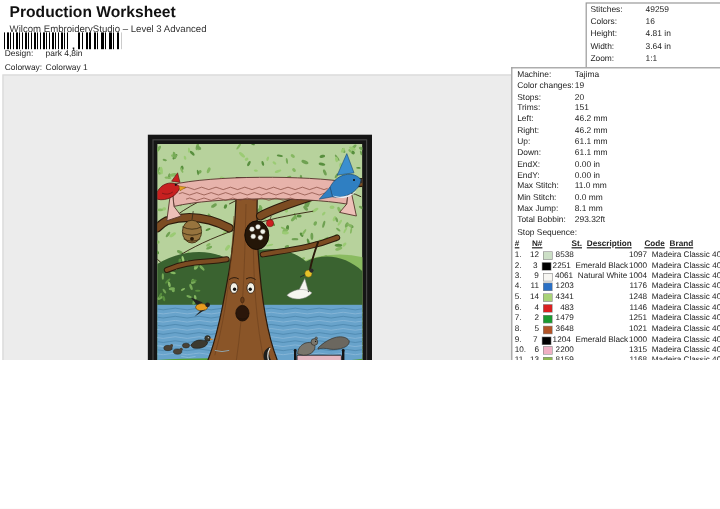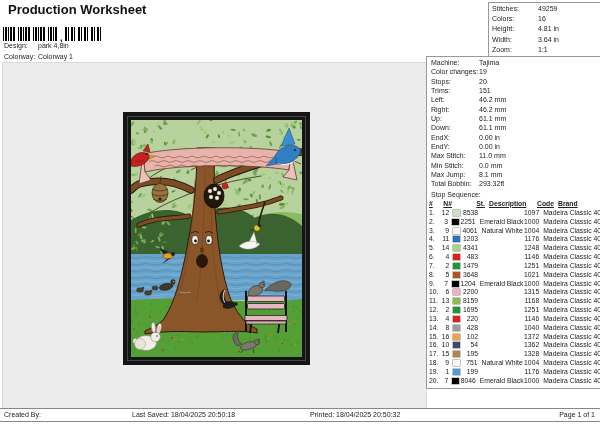--- a/index.html
+++ b/index.html
@@ -1,16 +1,16 @@
 <!DOCTYPE html>
 <html><head>
 <meta charset="utf-8">
 <style>
   html,body{margin:0;padding:0;background:#fff;}
-  .page{position:relative;width:600px;height:424px;background:#ffffff;overflow:hidden;
+  .page{position:relative;width:600px;height:300px;background:#ffffff;overflow:hidden;
         font-family:"Liberation Sans", sans-serif;color:#111;}
   .abs{position:absolute;}
   
   .title{left:8px;top:2px;font-size:13px;font-weight:bold;}
   .subtitle{left:8px;top:20px;font-size:8px;color:#333;}
   .barcode{left:3px;top:27px;height:14px;display:flex;align-items:flex-end;gap:2px;}
   .bc{height:14px;background:repeating-linear-gradient(90deg,#000 0 1.5px,#fff 1.5px 2.5px,#000 2.5px 4.5px,#fff 4.5px 5.5px,#000 5.5px 6px,#fff 6px 7.5px);}
   .bc1{width:55px;}
   .bc2{width:36px;background:repeating-linear-gradient(90deg,#000 0 2px,#fff 2px 3px,#000 3px 4px,#fff 4px 6.5px);}
   .bc-comma{font-size:9px;font-weight:bold;line-height:6px;}
@@ -46,20 +46,21 @@
   .footer{left:0;top:408px;width:600px;height:12px;border-top:1px solid #888;border-bottom:1px solid #888;font-size:7px;color:#222;background:#fff;}
   .footer span{position:absolute;top:2px;white-space:nowrap;}
   .f-created{left:4px;} .f-saved{left:132px;} .f-printed{left:310px;} .f-page{right:5px;}
 </style>
 </head>
 <body>
 
 <div class="page">
 
   <div class="abs title">Production Worksheet</div>
+  <div class="abs subtitle">Wilcom EmbroideryStudio – Level 3 Advanced</div>
 
   <div class="abs barcode">
     <div class="bc bc1"></div>
     <div class="bc-comma">,</div>
     <div class="bc bc2"></div>
   </div>
 
   <div class="abs kv" style="left:4px;top:42px;">
     <span>Design:</span>
     <span class="v">park 4,8in</span>

